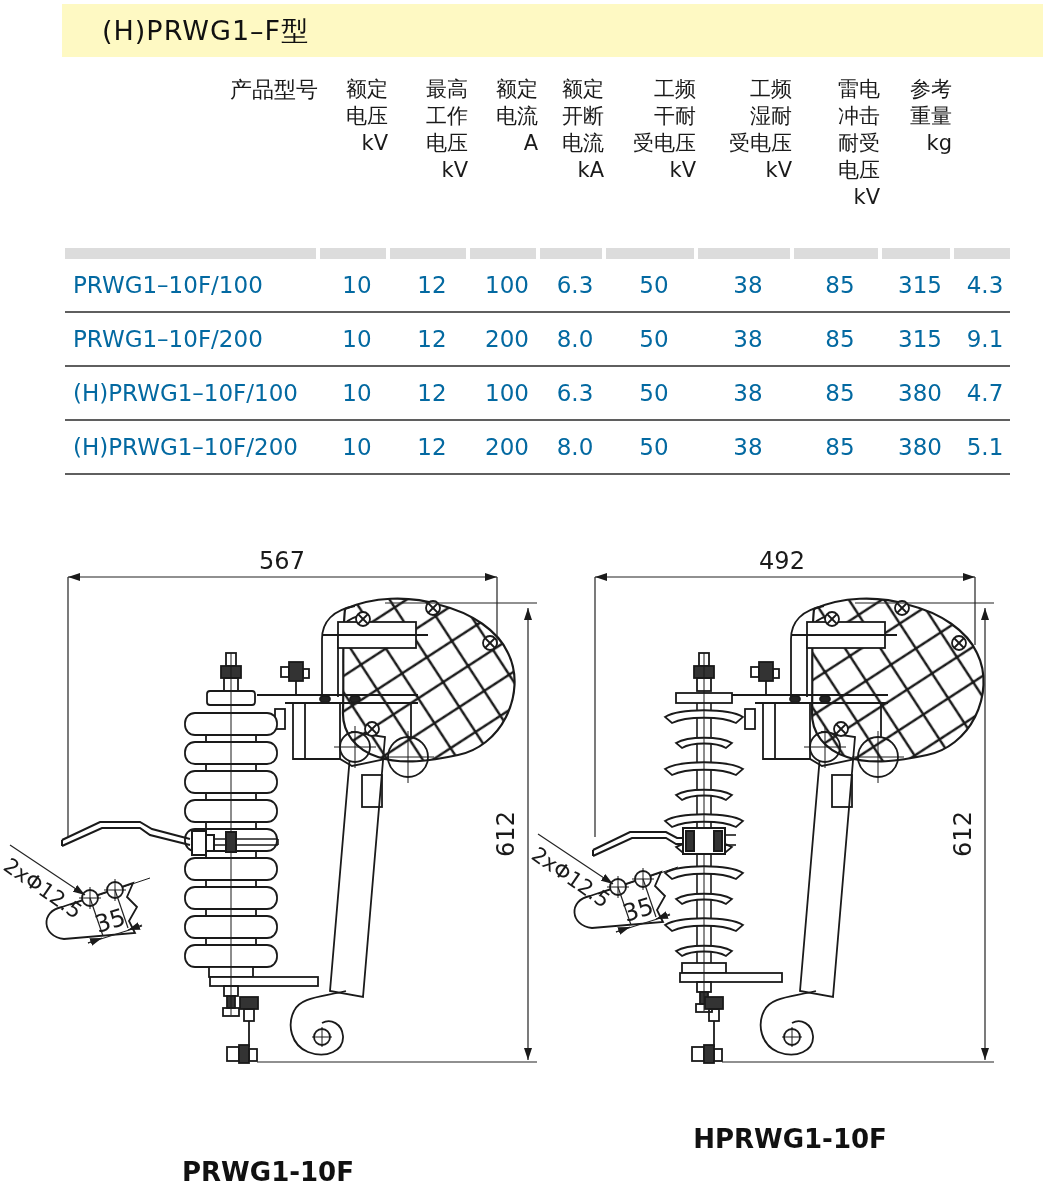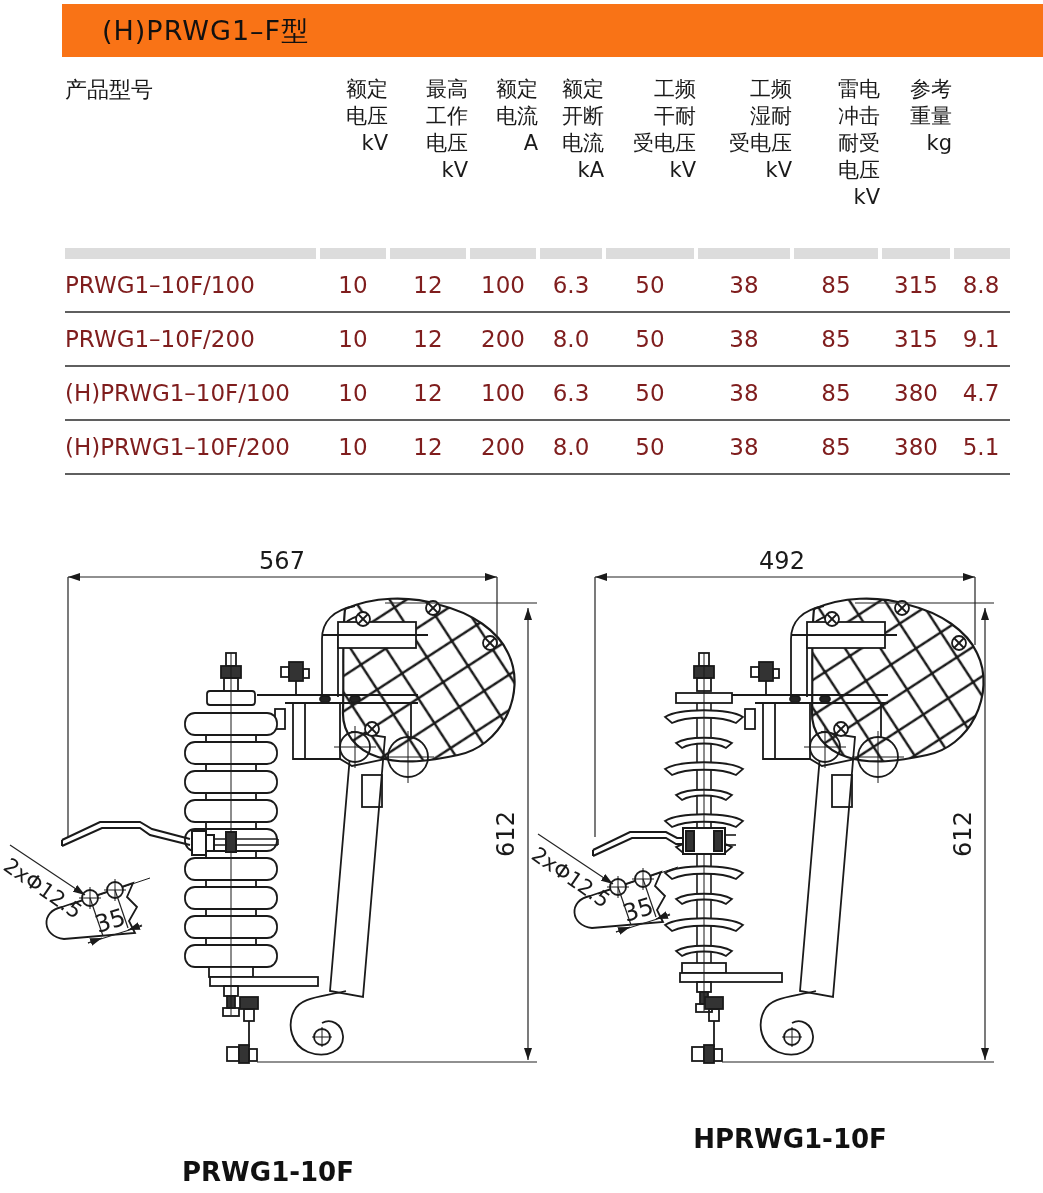--- a/index.html
+++ b/index.html
@@ -5,39 +5,39 @@
   html,body{margin:0;padding:0;background:#fff;}
   .page{position:relative;width:1043px;height:1193px;background:#fff;overflow:hidden;
         font-family:"DejaVu Sans","Liberation Sans",sans-serif;color:#111;}
   .title-bar{position:absolute;left:62px;top:4px;width:981px;height:53px;
              display:flex;align-items:center;padding-left:24px;box-sizing:border-box;
              font-size:27px;letter-spacing:1px;color:#111;}
   .spec-table{position:absolute;left:65px;top:74px;width:945px;}
   .grid-row{display:grid;grid-template-columns:253px 70px 80px 70px 66px 92px 96px 88px 72px 58px;}
   .header-row{min-height:174px;align-items:start;}
   .th{font-size:21px;line-height:27px;text-align:right;color:#1a1a1a;padding-top:2px;}
-  .th.model{text-align:left;font-size:22px;}
+  .th.model{text-align:right;font-size:22px;}
   .band-row{margin-top:0;}
   .band-cell{height:11px;background:#dcdcdc;margin:0 2px;}
   .band-cell:first-child{margin-left:0;}
   .band-cell:last-child{margin-right:0;}
   .data-row{height:52px;align-items:center;border-bottom:2px solid #5f5f5f;}
-  .td{font-size:23px;color:#7f1d1d;text-align:center;white-space:nowrap;}
+  .td{font-size:23px;color:#0369a1;text-align:center;white-space:nowrap;margin-left:8px;}
   .td.model{text-align:left;}
   .figure-svg{position:absolute;}
   .fig-caption{position:absolute;width:220px;text-align:center;font-size:26px;color:#111;font-weight:bold;}
   text.dim{font-size:24px;fill:#1a1a1a;stroke:none;font-family:"DejaVu Sans","Liberation Sans",sans-serif;}
   text.dim-sm{font-size:21px;fill:#1a1a1a;stroke:none;font-family:"DejaVu Sans","Liberation Sans",sans-serif;}
 </style>
 </head>
 <body>
 
 <div class="page">
 
-  <div class="title-bar" id="titleBar" style="background: #f97316; padding-left: 40px;">
+  <div class="title-bar" id="titleBar" style="background: #fef9c3; padding-left: 40px;">
     <span>(H)PRWG1–F型</span>
   </div>
 
   <div class="spec-table" id="specTable">
     <div class="grid-row header-row" id="headerRow">
       <div class="th model">产品型号</div>
     <div class="th">
           <div>额定</div>
           <div>电压</div>
           <div>kV</div>
@@ -99,21 +99,21 @@
   <div class="grid-row data-row">
         <div class="td model">PRWG1–10F/100</div>
         <div class="td num">10</div>
         <div class="td num">12</div>
         <div class="td num">100</div>
         <div class="td num">6.3</div>
         <div class="td num">50</div>
         <div class="td num">38</div>
         <div class="td num">85</div>
         <div class="td num">315</div>
-        <div class="td num">8.8</div>
+        <div class="td num">4.3</div>
       </div>
       <div class="grid-row data-row">
         <div class="td model">PRWG1–10F/200</div>
         <div class="td num">10</div>
         <div class="td num">12</div>
         <div class="td num">200</div>
         <div class="td num">8.0</div>
         <div class="td num">50</div>
         <div class="td num">38</div>
         <div class="td num">85</div>

